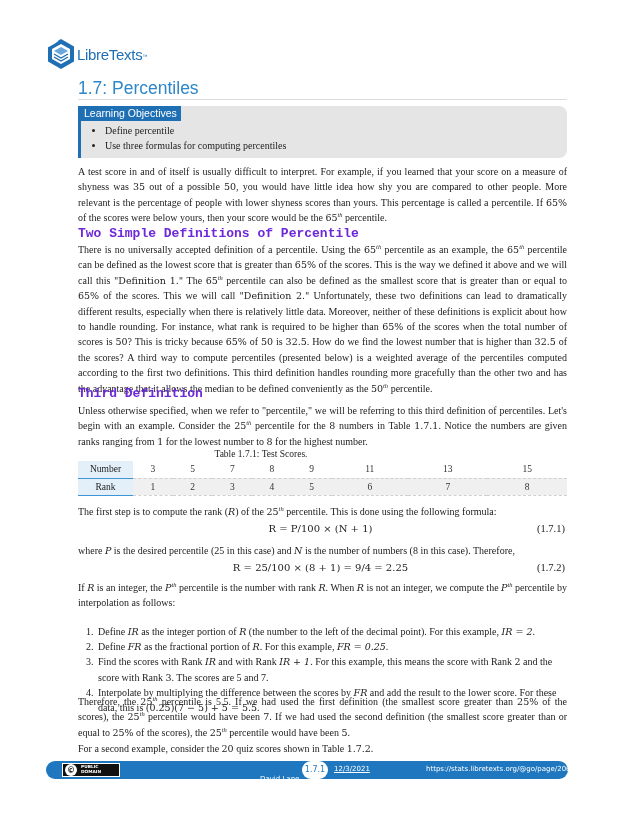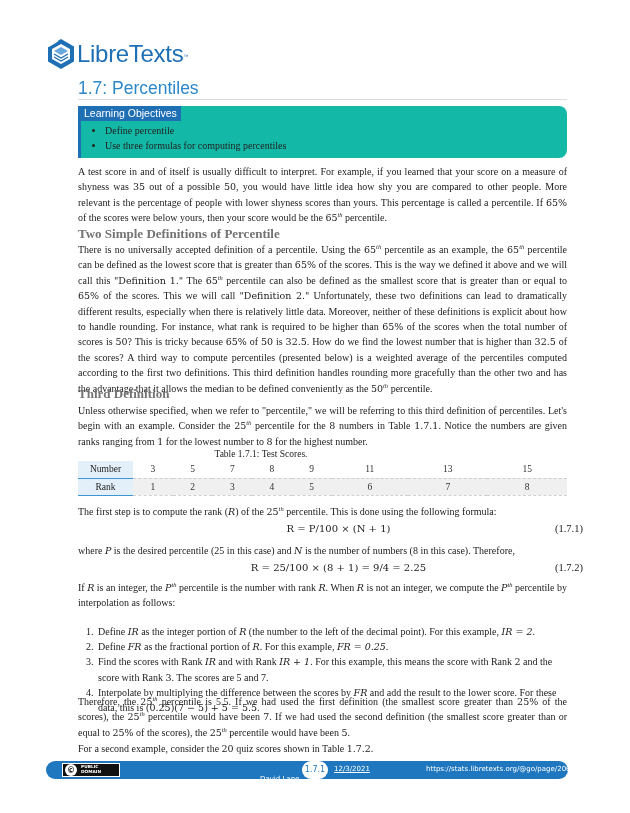--- a/index.html
+++ b/index.html
@@ -1,43 +1,43 @@
 <!DOCTYPE html>
 <html><head>
 <meta charset="utf-8">
 <style>
   * { box-sizing: border-box; margin: 0; padding: 0; }
   html, body { width: 630px; height: 813px; background: #ffffff; overflow: hidden; }
   body { position: relative; font-family: "Liberation Serif", serif; color: #222; }
 
   .logo { position: absolute; left: 46px; top: 37px; display: flex; align-items: center; height: 34px; }
   .logo svg { width: 30px; height: 32px; }
-  .logo-text { font-family: "Liberation Sans", sans-serif; font-size: 24px; color: #1f6fb5; letter-spacing: -0.3px; margin-left: 1px; }
+  .logo-text { font-family: "Liberation Sans", sans-serif; font-size: 15px; color: #1f6fb5; letter-spacing: -0.3px; margin-left: 1px; }
   .logo-tm { font-family: "Liberation Sans", sans-serif; font-size: 5px; color: #1f6fb5; vertical-align: top; position: relative; top: 2px; }
 
   .page-title { position: absolute; left: 78px; top: 78px; font-family: "Liberation Sans", sans-serif; font-size: 17.5px; color: #2d87c8; font-weight: normal; }
   .title-rule { position: absolute; left: 78px; top: 99px; width: 489px; height: 1px; background: #dcdcdc; }
 
-  .objectives { position: absolute; left: 78px; top: 106px; width: 489px; height: 52px; background: #14b8a6; border-left: 3px solid #1f6fb5; border-radius: 0 8px 8px 0; }
+  .objectives { position: absolute; left: 78px; top: 106px; width: 489px; height: 52px; background: #e5e5e5; border-left: 3px solid #1f6fb5; border-radius: 0 8px 8px 0; }
   .objectives-label { position: absolute; left: 0; top: 0; background: #1f6fb5; color: #fff; font-family: "Liberation Sans", sans-serif; font-size: 10.5px; padding: 1px 4px 1px 3px; line-height: 13px; }
   .objectives ul { position: absolute; left: 24px; top: 18px; list-style: disc; font-size: 10px; line-height: 14.5px; color: #222; }
 
   .para { position: absolute; left: 78px; width: 489px; font-size: 10px; line-height: 15.4px; text-align: justify; color: #222; }
-  .h2 { position: absolute; left: 78px; font-family: Liberation Serif, serif; font-size: 13px; color: #737373; }
+  .h2 { position: absolute; left: 78px; font-family: Liberation Mono, monospace; font-size: 13px; color: #6d28d9; }
   sup { font-size: 6.5px; font-style: italic; vertical-align: 4px; line-height: 0; }
   .m { font-family: "DejaVu Serif", serif; font-size: 9.5px; }
   .mi { font-family: "DejaVu Serif", serif; font-size: 9.5px; font-style: italic; }
 
   .tcap { position: absolute; left: 0; width: 522px; top: 449px; text-align: center; font-size: 9.5px; color: #222; }
   table.scores { position: absolute; left: 78px; top: 461px; width: 489px; border-collapse: collapse; font-size: 9.5px; }
   table.scores td { height: 17px; text-align: center; border-bottom: 1px dashed #d0d0d0; color: #333; }
   table.scores td.hdr { background: #e3f0fa; border-bottom: 1.5px solid #3d95d4; width: 55px; color: #222; margin-top: 20px; }
   table.scores tr.r2 td:not(.hdr) { background: #f0f0f0; }
 
-  .eq { position: absolute; left: 94px; width: 489px; font-size: 10.5px; }
+  .eq { position: absolute; left: 76px; width: 489px; font-size: 10.5px; }
   .eq .body { position: absolute; left: 0; width: 100%; text-align: center; font-family: "DejaVu Serif", serif; font-size: 10px; }
   .eq .num { position: absolute; right: 0; font-size: 10.5px; }
 
   ol.steps { position: absolute; left: 78px; top: 624px; width: 489px; padding-left: 18px; font-size: 10px; line-height: 15.2px; color: #222; }
   ol.steps li { padding-left: 2px; }
 
   .footer { position: absolute; left: 46px; top: 761px; width: 522px; height: 18px; background: #1f78bf; border-radius: 9px; font-family: "DejaVu Sans", sans-serif; color: #fff; }
   .pd-badge { position: absolute; left: 16px; top: 2px; width: 58px; height: 14px; background: #111; border: 1px solid #fff; display: flex; align-items: center; }
   .pd-badge .circ { width: 12px; height: 12px; border-radius: 50%; background: #fff; margin-left: 2px; display: flex; align-items: center; justify-content: center; color: #111; font-size: 8px; font-weight: bold; font-family: "DejaVu Sans", sans-serif; }
   .pd-text { color: #fff; font-size: 4.3px; font-weight: bold; line-height: 4.8px; margin-left: 4px; }

